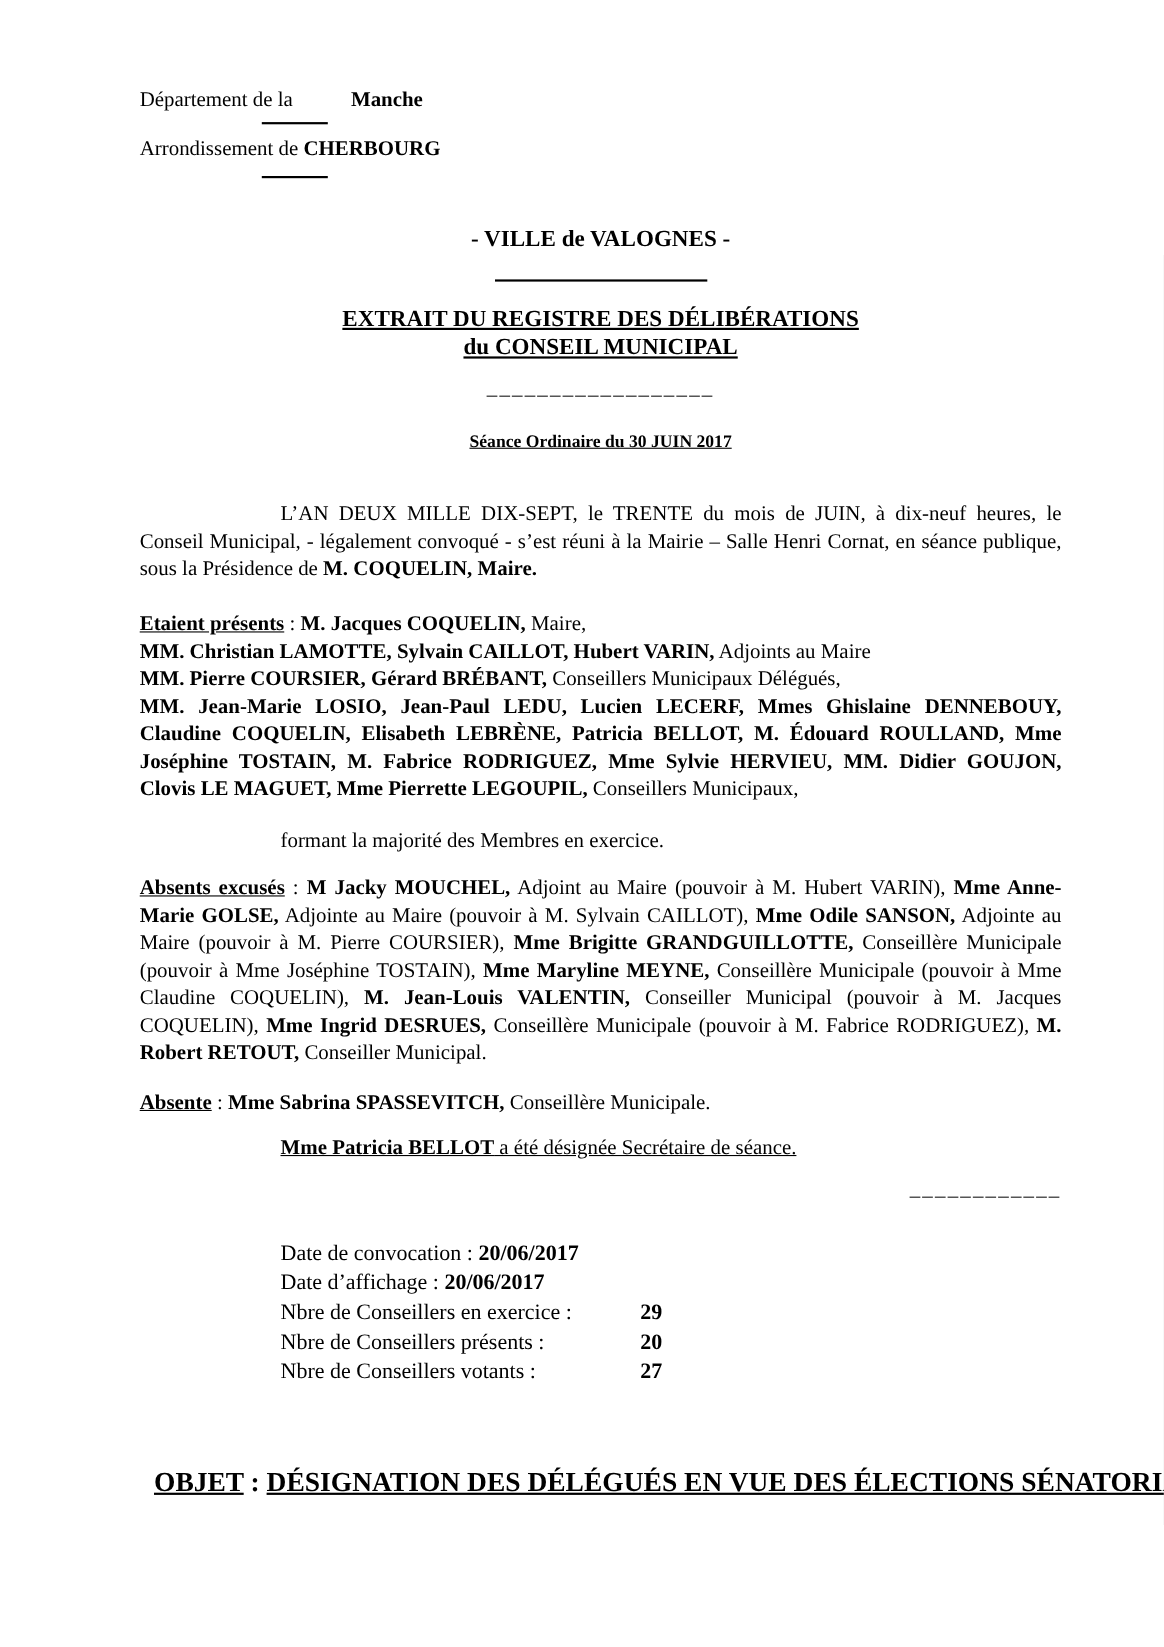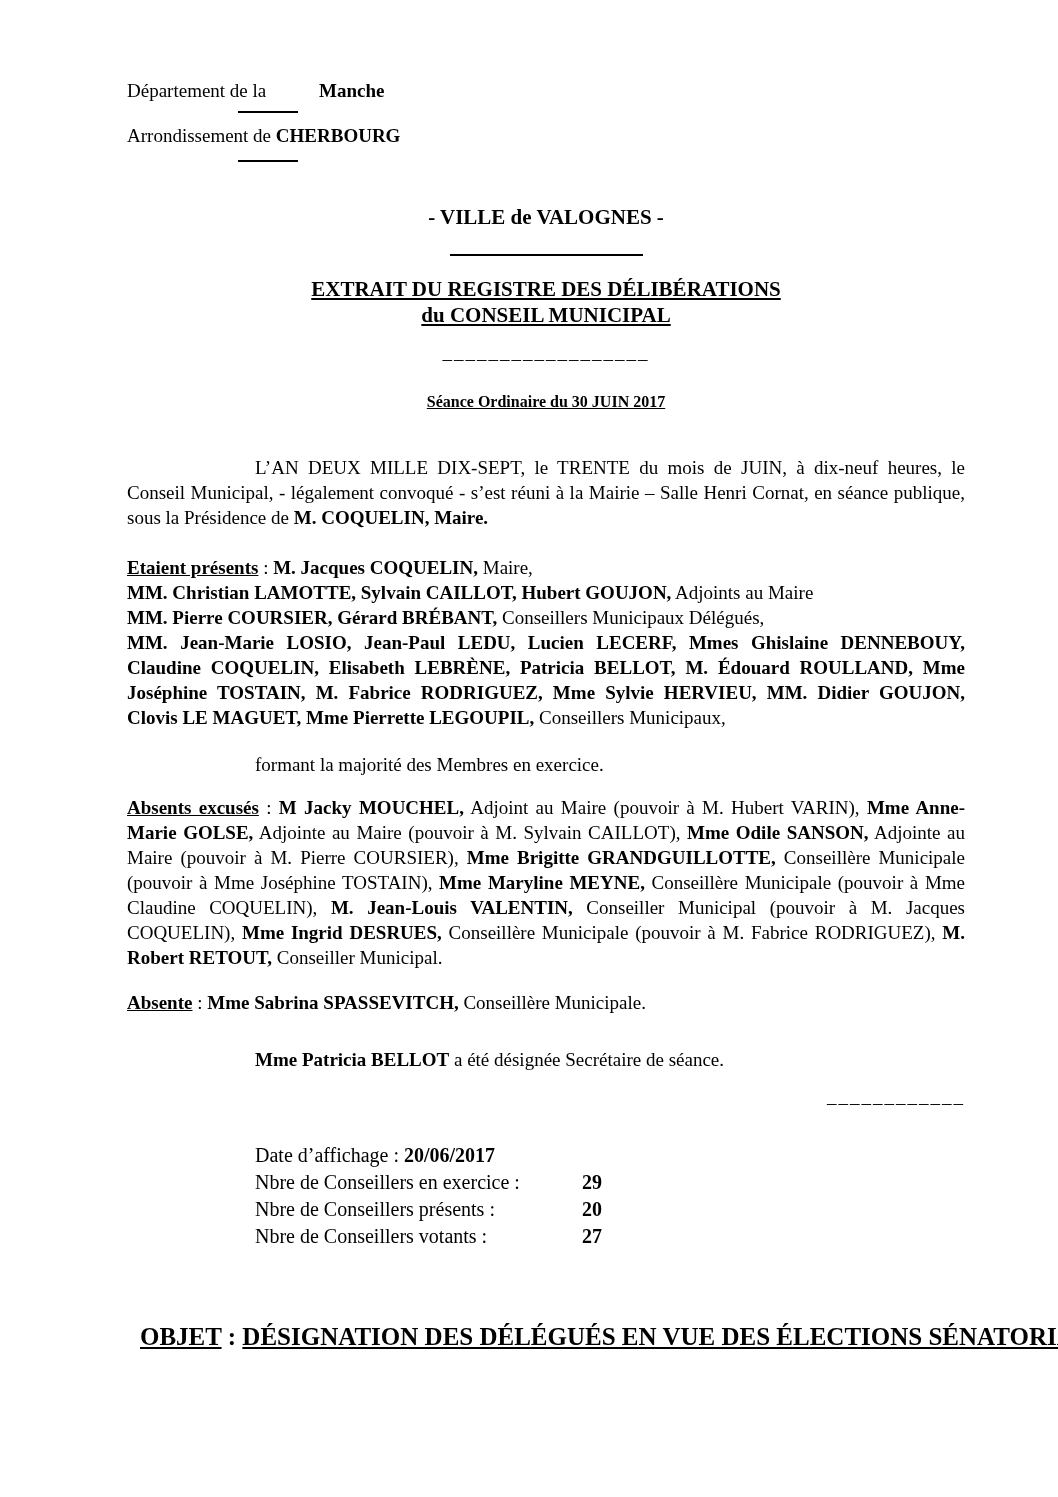--- a/index.html
+++ b/index.html
@@ -28,21 +28,21 @@
   .extract-2{font-size:21px;line-height:26px;font-weight:bold;text-decoration:underline;}
   .dashes{letter-spacing:2px;}
   .dashes-1{margin-top:12px;text-align:center;}
   .session-title{margin-top:24px;font-size:16px;line-height:26px;font-weight:bold;text-decoration:underline;}
   .intro{margin-top:40px;text-indent:128px;text-align:justify;}
   .present-block{margin-top:25px;}
   .justify{text-align:justify;}
   .majority{margin-top:22px;margin-left:128px;}
   .absents{margin-top:18px;text-align:justify;}
   .absente{margin-top:20px;}
-  .secretary{margin-top:32px;margin-left:128px;}
+  .secretary{margin-top:16px;margin-left:128px;text-decoration:underline;}
   .dashes-2{margin-top:12px;text-align:right;}
   .meta{margin-top:33px;margin-left:128px;font-size:20px;line-height:27px;}
   .meta-row.tabbed .meta-label{display:inline-block;width:327px;}
   .meta-value{font-weight:bold;}
   .objet{margin-top:74px;margin-left:13px;white-space:nowrap;font-size:25px;font-weight:bold;}
 </style>
 </head>
 <body>
 
 <div class="page">
@@ -59,36 +59,39 @@
     <p class="extract-1">EXTRAIT DU REGISTRE DES DÉLIBÉRATIONS</p>
     <p class="extract-2">du CONSEIL MUNICIPAL</p>
     <p class="dashes dashes-1">__________________</p>
     <p class="session-title">Séance Ordinaire du 30 JUIN 2017</p>
   </div>
 
   <p class="intro"><span>L’AN DEUX MILLE DIX-SEPT, le TRENTE du mois de JUIN, à dix-neuf heures, le Conseil Municipal, - légalement convoqué - s’est réuni à la Mairie – Salle Henri Cornat, en séance publique, sous la Présidence de </span><span style="font-weight: bold;">M. COQUELIN, Maire.</span></p>
 
   <div class="present-block">
     <p><span style="font-weight: bold; text-decoration: underline;">Etaient présents</span><span> : </span><span style="font-weight: bold;">M. Jacques COQUELIN,</span><span> Maire,</span></p>
-    <p><span style="font-weight: bold;">MM. Christian LAMOTTE, Sylvain CAILLOT, Hubert GOUJON,</span><span> Adjoints au Maire</span></p>
+    <p><span style="font-weight: bold;">MM. Christian LAMOTTE, Sylvain CAILLOT, Hubert VARIN,</span><span> Adjoints au Maire</span></p>
     <p><span style="font-weight: bold;">MM. Pierre COURSIER, Gérard BRÉBANT,</span><span> Conseillers Municipaux Délégués,</span></p>
     <p class="justify"><span style="font-weight: bold;">MM. Jean-Marie LOSIO, Jean-Paul LEDU, Lucien LECERF, Mmes Ghislaine DENNEBOUY, Claudine COQUELIN, Elisabeth LEBRÈNE, Patricia BELLOT, M. Édouard ROULLAND, Mme Joséphine TOSTAIN, M. Fabrice RODRIGUEZ, Mme Sylvie HERVIEU, MM. Didier GOUJON, Clovis LE MAGUET, Mme Pierrette LEGOUPIL,</span><span> Conseillers Municipaux,</span></p>
   </div>
 
   <p class="majority">formant la majorité des Membres en exercice.</p>
 
   <p class="absents"><span style="font-weight: bold; text-decoration: underline;">Absents excusés</span><span> : </span><span style="font-weight: bold;">M Jacky MOUCHEL,</span><span> Adjoint au Maire (pouvoir à M. Hubert VARIN), </span><span style="font-weight: bold;">Mme Anne-Marie GOLSE,</span><span> Adjointe au Maire (pouvoir à M. Sylvain CAILLOT), </span><span style="font-weight: bold;">Mme Odile SANSON,</span><span> Adjointe au Maire (pouvoir à M. Pierre COURSIER), </span><span style="font-weight: bold;">Mme Brigitte GRANDGUILLOTTE,</span><span> Conseillère Municipale (pouvoir à Mme Joséphine TOSTAIN), </span><span style="font-weight: bold;">Mme Maryline MEYNE,</span><span> Conseillère Municipale (pouvoir à Mme Claudine COQUELIN), </span><span style="font-weight: bold;">M. Jean-Louis VALENTIN,</span><span> Conseiller Municipal (pouvoir à M. Jacques COQUELIN), </span><span style="font-weight: bold;">Mme Ingrid DESRUES,</span><span> Conseillère Municipale (pouvoir à M. Fabrice RODRIGUEZ), </span><span style="font-weight: bold;">M. Robert RETOUT,</span><span> Conseiller Municipal.</span></p>
 
   <p class="absente"><span style="font-weight: bold; text-decoration: underline;">Absente</span><span> : </span><span style="font-weight: bold;">Mme Sabrina SPASSEVITCH,</span><span> Conseillère Municipale.</span></p>
 
   <p class="secretary"><span style="font-weight: bold;">Mme Patricia BELLOT</span><span> a été désignée Secrétaire de séance.</span></p>
 
   <p class="dashes dashes-2">____________</p>
 
   <div class="meta">
+    <div class="meta-row">
+      <span class="meta-label">Date de convocation : </span><span class="meta-value">20/06/2017</span>
+    </div>
     <div class="meta-row">
       <span class="meta-label">Date d’affichage : </span><span class="meta-value">20/06/2017</span>
     </div>
     <div class="meta-row tabbed">
       <span class="meta-label">Nbre de Conseillers en exercice :</span><span class="meta-value">29</span>
     </div>
     <div class="meta-row tabbed">
       <span class="meta-label">Nbre de Conseillers présents :</span><span class="meta-value">20</span>
     </div>
     <div class="meta-row tabbed">

